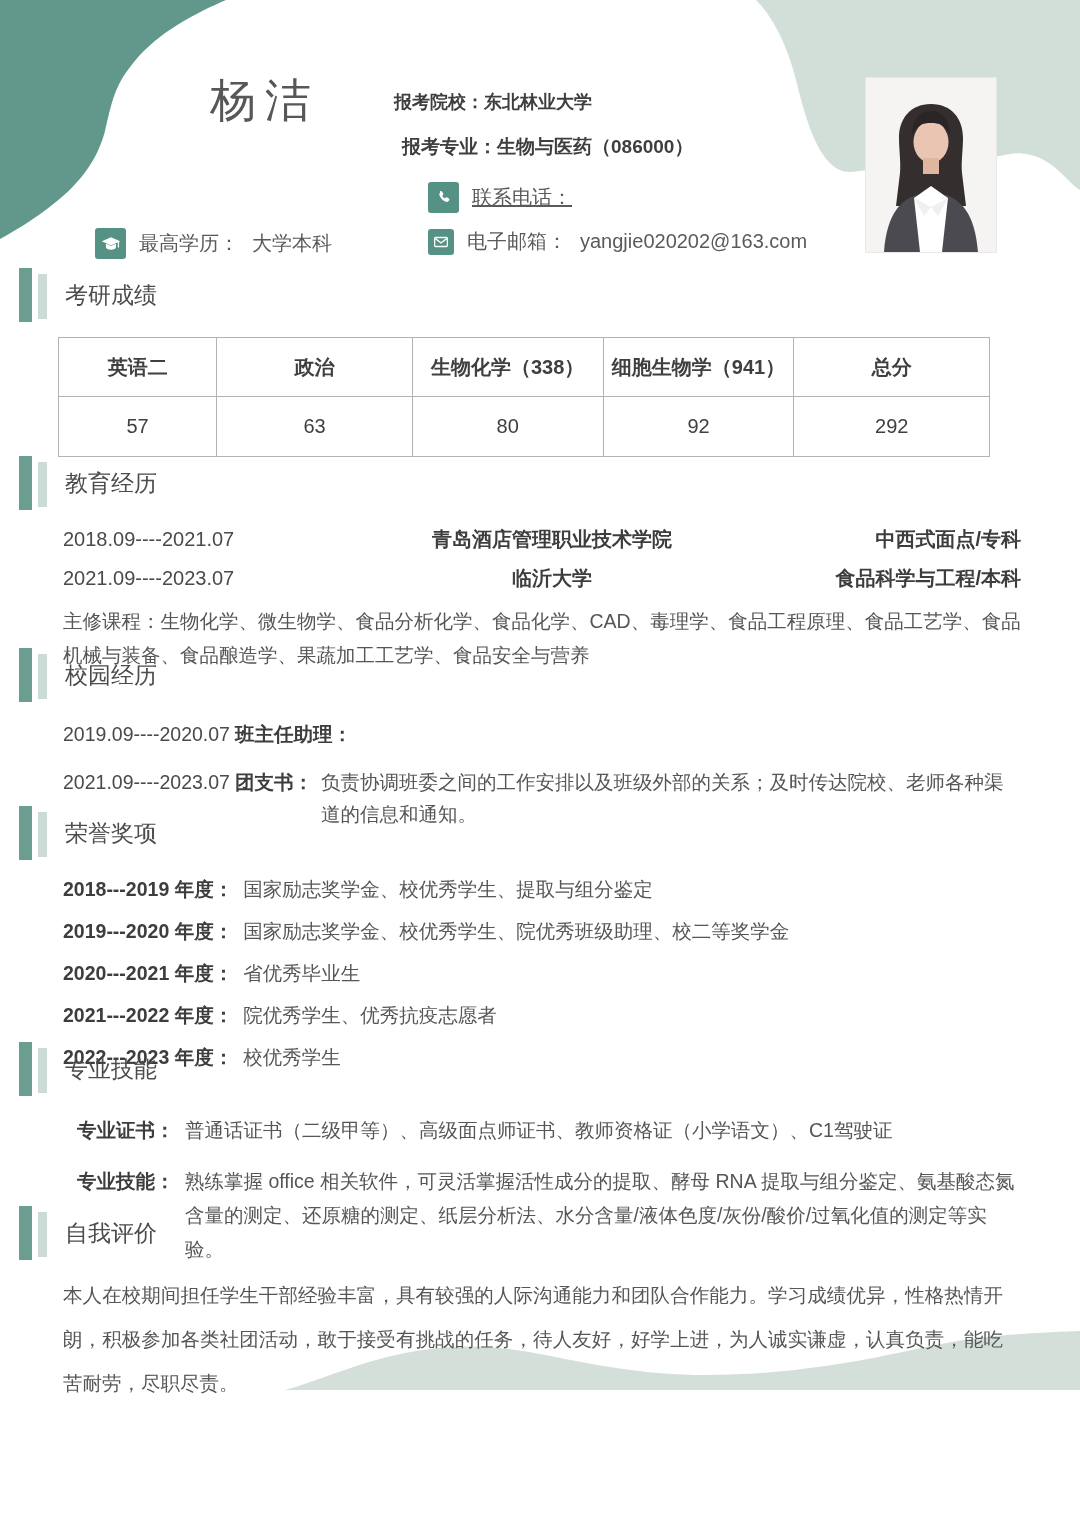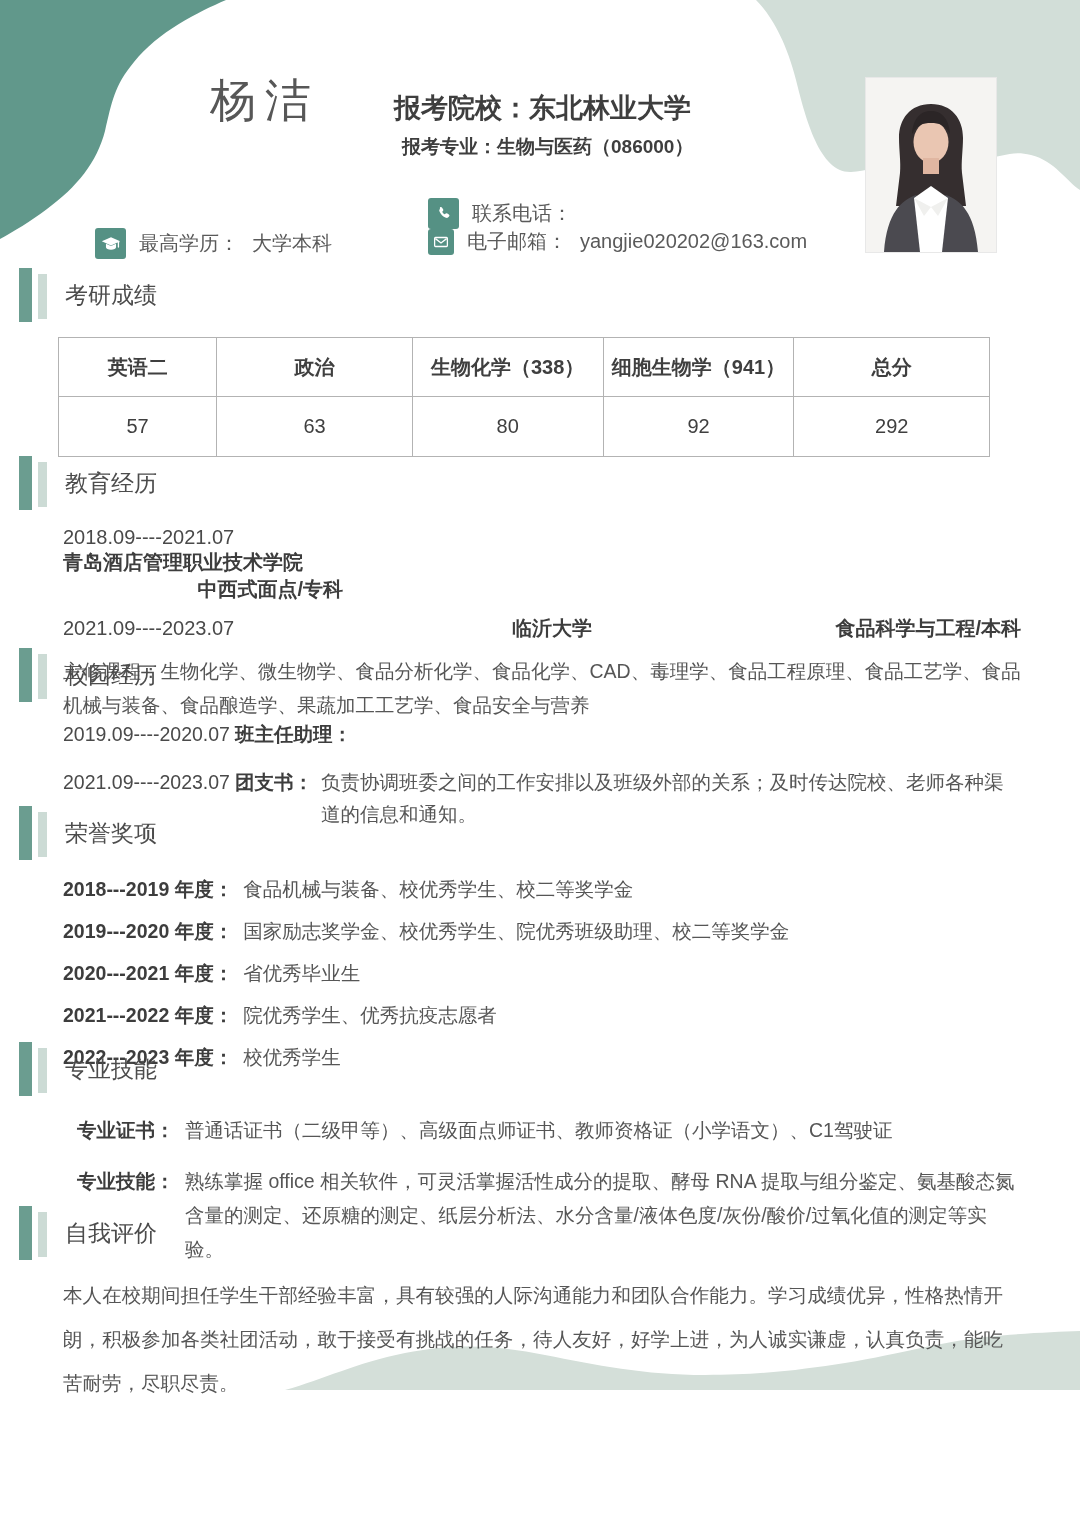--- a/index.html
+++ b/index.html
@@ -6,28 +6,28 @@
   .page{position:relative;width:1080px;height:1471px;background:#ffffff;overflow:hidden;
         font-family:"Liberation Sans","DejaVu Sans",sans-serif;color:#555;}
 
   
   .blob-tl{position:absolute;left:0;top:0;}
   .blob-tr{position:absolute;left:750px;top:0;}
   .wave{position:absolute;left:285px;top:1331px;}
 
   
   .name{position:absolute;left:210px;top:70px;font-size:46px;color:#575757;letter-spacing:9px;}
-  .school-line{position:absolute;left:394px;top:90px;font-size:27px;font-weight:bold;color:#3e3e3e;}
+  .school-line{position:absolute;left:394px;top:90px;font-size:18px;font-weight:bold;color:#3e3e3e;}
   .major-line{position:absolute;left:402px;top:134px;font-size:19px;font-weight:bold;color:#3e3e3e;}
   .photo{position:absolute;left:866px;top:78px;width:130px;height:174px;box-shadow:0 0 0 1px #e8e8e8;}
   .info-item{position:absolute;display:flex;align-items:center;gap:13px;font-size:20px;color:#5a5a5a;white-space:nowrap;}
   .icon-sq{width:31px;height:31px;border-radius:3px;background:#559184;display:flex;align-items:center;justify-content:center;flex:none;}
   .icon-sq.small{width:26px;height:26px;}
   #info-0{left:95px;top:182px;}
-  #info-1{left:428px;top:198px;}
+  #info-1{left:428px;top:182px;text-decoration:underline;}
   #info-2{left:95px;top:228px;justify-content:flex-end;}
   #info-3{left:428px;top:228px;}
 
   
   .section{position:absolute;left:19px;width:1002px;}
   .sec-head{display:flex;align-items:flex-end;height:54px;}
   .bar-dark{width:13px;height:54px;background:#6B9D90;}
   .bar-light{width:9px;height:45px;background:#CCDBD5;margin-left:6px;align-self:flex-end;margin-bottom:3px;}
   .sec-title{margin-left:18px;font-size:23px;color:#4c4c4c;line-height:54px;align-self:center;}
 
@@ -37,21 +37,21 @@
   #sec-honor{top:806px;}
   #sec-skill{top:1042px;}
   #sec-self{top:1206px;}
 
   .exam-table{margin:15px 0 0 39px;width:932px;border-collapse:collapse;table-layout:fixed;}
   .exam-table th,.exam-table td{border:1px solid #b3b3b3;text-align:center;font-size:20px;color:#3f3f3f;}
   .exam-table th{height:56px;font-weight:bold;}
   .exam-table td{height:57px;font-weight:normal;}
 
   .edu-row{display:flex;align-items:baseline;margin:12px 0 0 44px;font-size:20px;}
-  .edu-row.first{margin-top:16px;flex-direction:column;}
+  .edu-row.first{margin-top:16px;}
   .edu-period{width:300px;flex:none;color:#4a4a4a;}
   .edu-school{flex:1;text-align:center;font-weight:bold;color:#3d3d3d;}
   .edu-major{width:280px;flex:none;text-align:right;font-weight:bold;color:#3d3d3d;}
   .edu-courses{margin:12px 0 0 44px;font-size:19.5px;line-height:1.75;color:#565656;}
 
   .campus-row{display:flex;margin:16px 0 0 44px;font-size:19.5px;line-height:1.65;}
   .campus-period{width:172px;flex:none;color:#4a4a4a;}
   .campus-role{flex:none;font-weight:bold;color:#3d3d3d;margin-right:8px;white-space:nowrap;}
   .campus-desc{flex:1;color:#565656;}
 
@@ -207,21 +207,21 @@
     </div>
   </div>
 
   <div class="section" id="sec-honor">
     <div class="sec-head">
       <span class="bar-dark"></span>
       <span class="bar-light"></span>
       <span class="sec-title">荣誉奖项</span>
     </div>
     <div class="honor-row first">
-      <span class="honor-period">2018---2019 年度：</span><span>食品机械与装备、校优秀学生、校二等奖学金</span>
+      <span class="honor-period">2018---2019 年度：</span><span>国家励志奖学金、校优秀学生、提取与组分鉴定</span>
     </div>
     <div class="honor-row">
       <span class="honor-period">2019---2020 年度：</span><span>国家励志奖学金、校优秀学生、院优秀班级助理、校二等奖学金</span>
     </div>
     <div class="honor-row">
       <span class="honor-period">2020---2021 年度：</span><span>省优秀毕业生</span>
     </div>
     <div class="honor-row">
       <span class="honor-period">2021---2022 年度：</span><span>院优秀学生、优秀抗疫志愿者</span>
     </div>

